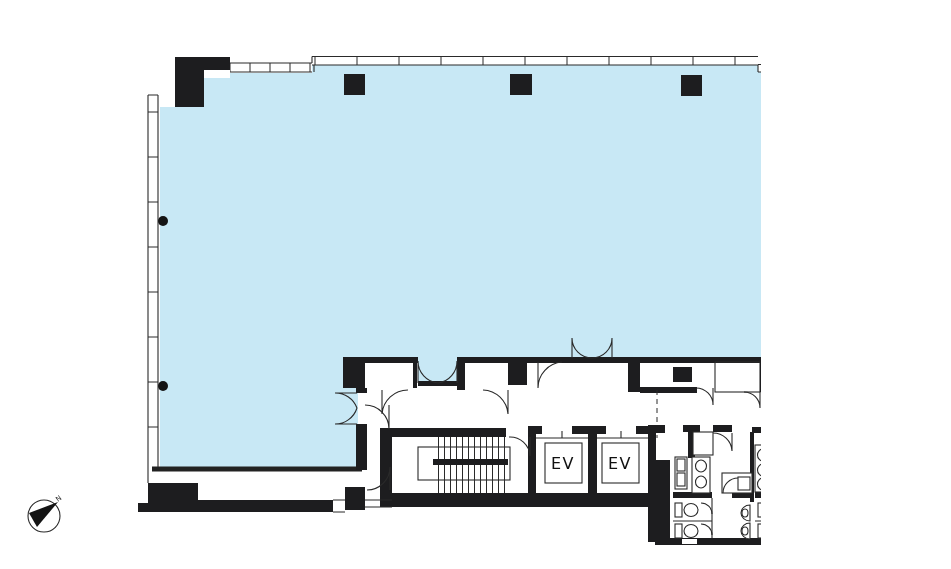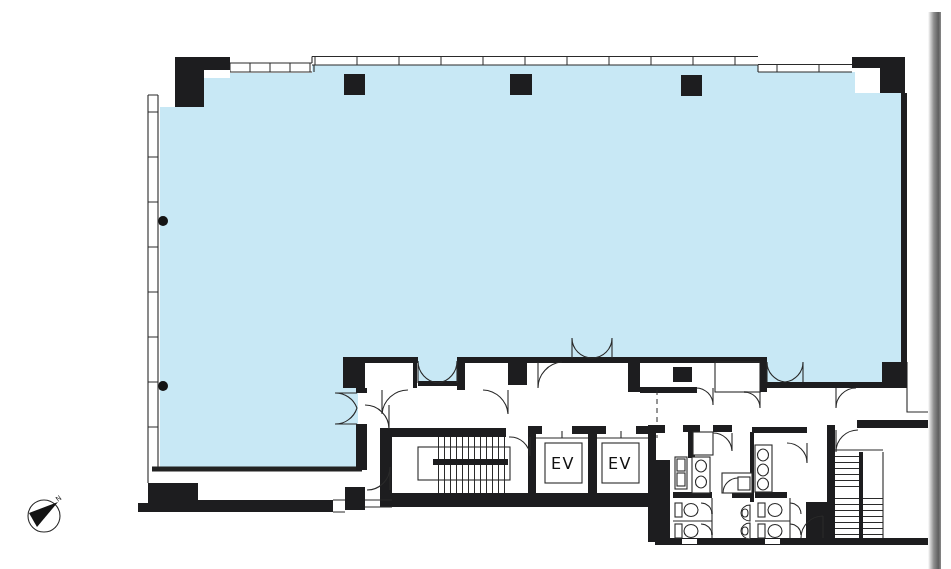--- a/index.html
+++ b/index.html
@@ -1,16 +1,16 @@
 <!DOCTYPE html>
 <html style="--floor-fill: #c8e8f5; --wall: #1d1d1f; --line: #2a2a2a; --blue-edge: #222222; --scan-mid: #5f5f5f; --paper: #ffffff;"><head>
 <meta charset="utf-8">
 <style>
   html,body{margin:0;padding:0;background:#fff;}
-  #stage{position:relative;width:941px;height:569px;background:var(--paper,#fff);overflow:hidden;
+  #stage{position:relative;width:761px;height:569px;background:var(--paper,#fff);overflow:hidden;
          font-family:"DejaVu Sans",sans-serif;}
   svg{display:block;}
   .w{fill:var(--wall,#1d1d1f);stroke:none;}
   .t{fill:none;stroke:var(--line,#2a2a2a);stroke-width:1.1;}
   .tf{fill:#fff;stroke:var(--line,#2a2a2a);stroke-width:1.1;}
   .hv{fill:none;stroke:var(--blue-edge,#222);stroke-width:5;}
   .dash{fill:none;stroke:var(--line,#2a2a2a);stroke-width:1;stroke-dasharray:5 4;}
   .evtxt{font:16px "DejaVu Sans",sans-serif;letter-spacing:1.5px;fill:#101010;text-anchor:middle;}
   .ntxt{font:7px "DejaVu Sans",sans-serif;fill:#222;}
 </style>

